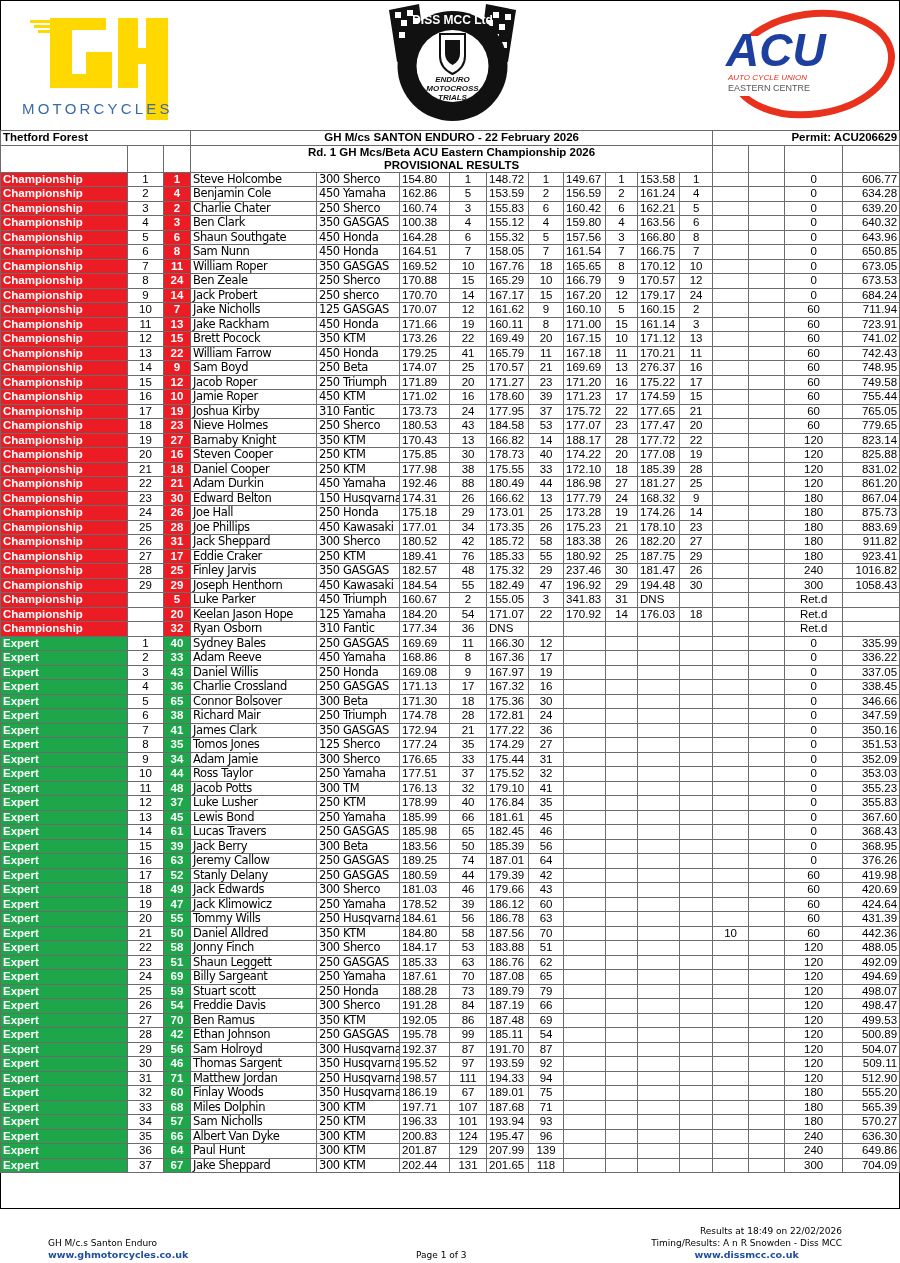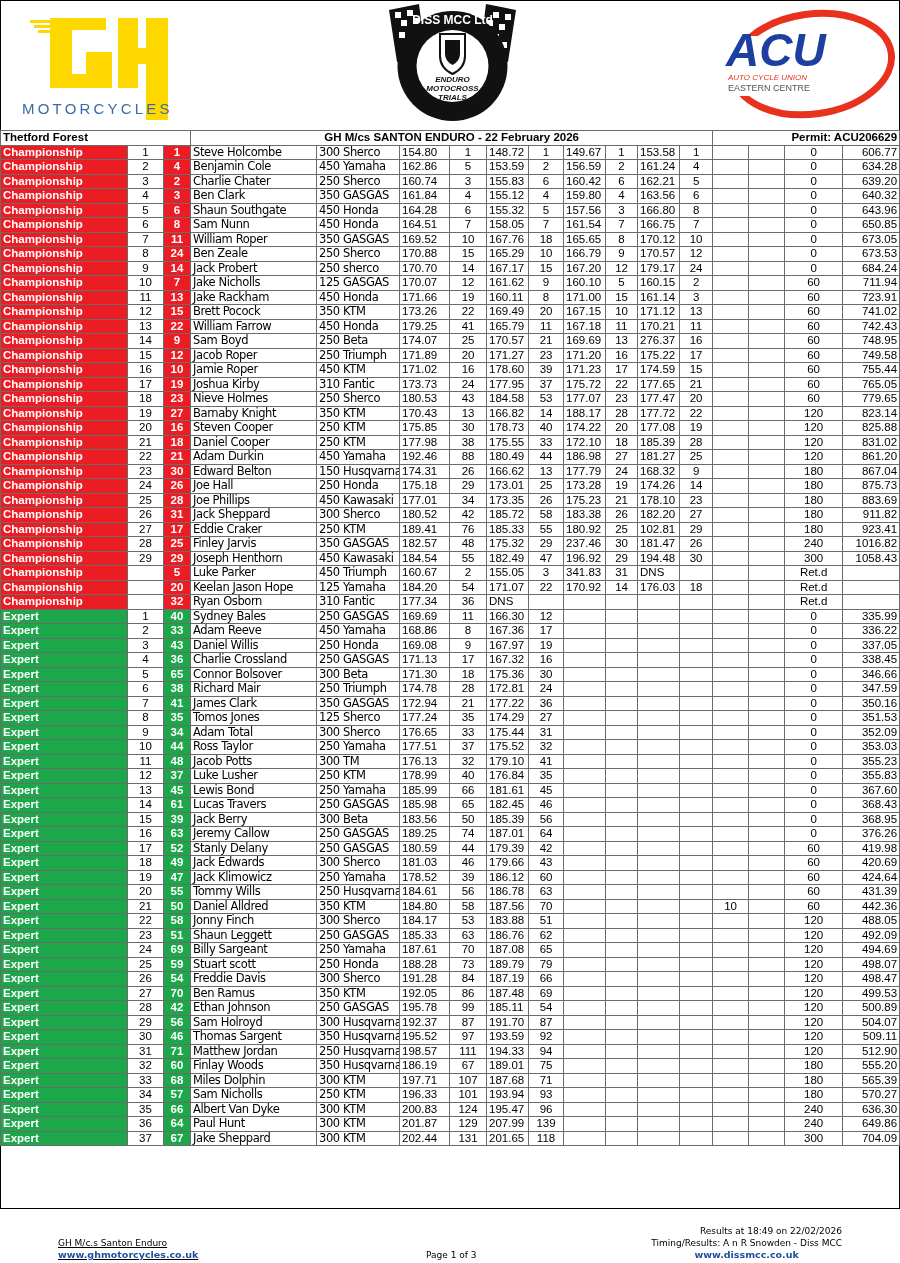--- a/index.html
+++ b/index.html
@@ -15,22 +15,22 @@
   .hdr2 td { font-weight:bold; font-size:13px; text-align:center; line-height:16px; height:34px; }
   .hdr3 td { font-size:12px; height:14px; border-top:2px solid #555; }
   .c { text-align:center; }
   .r { text-align:right; }
   td.cls { color:#fff; font-weight:bold; font-size:10.5px; }
   td.num { color:#fff; font-weight:bold; font-size:10.5px; text-align:center; }
   .champ td.cls, .champ td.num { background:#ec1c24; }
   .expert td.cls, .expert td.num { background:#1ea64b; }
   td.name, td.mach { font-size:11px; font-family:"DejaVu Sans", sans-serif; letter-spacing:-0.4px; }
   .footer { position:absolute; top:1218px; left:0; width:900px; height:45px; font-family:"DejaVu Sans", sans-serif; font-size:9px; }
-  .f-left { position:absolute; left:58px; top:19px; line-height:12px;text-decoration:underline; }
-  .f-mid { position:absolute; left:426px; top:32px; }
+  .f-left { position:absolute; left:48px; top:19px; line-height:12px; }
+  .f-mid { position:absolute; left:416px; top:32px; }
   .f-right { position:absolute; right:58px; top:7px; text-align:right; line-height:12px; }
   .link { color:#1f4e9e; font-weight:bold; font-size:9.5px;text-align:center; }
 </style>
 </head>
 <body>
 
 <div class="page-border"></div>
 
 <div class="logos">
   <svg class="gh-logo" viewBox="0 0 160 110">
@@ -107,20 +107,33 @@
       <col style="width:36px">
     <col style="width:58px">
       <col style="width:57px">
   </colgroup>
   <tbody id="tbody">
     <tr class="hdr1">
       <td colspan="3">Thetford Forest</td>
       <td colspan="10" class="c">GH M/cs SANTON ENDURO - 22 February 2026</td>
       <td colspan="4" class="r">Permit: ACU206629</td>
     </tr>
+    <tr class="hdr2">
+      <td></td>
+        <td></td>
+        <td></td>
+      <td colspan="10">
+        <div>Rd. 1 GH Mcs/Beta ACU Eastern Championship 2026</div>
+        <div>PROVISIONAL RESULTS</div>
+      </td>
+      <td></td>
+        <td></td>
+        <td></td>
+        <td></td>
+    </tr>
   <tr class="champ">
         <td class="cls">Championship</td>
         <td class="c">1</td>
         <td class="num">1</td>
         <td class="name">Steve Holcombe</td>
         <td class="mach">300 Sherco</td>
         <td>154.80</td>
         <td class="c">1</td>
         <td>148.72</td>
         <td class="c">1</td>
@@ -170,21 +183,21 @@
         <td class="c"></td>
         <td class="c">0</td>
         <td class="r">639.20</td>
       </tr>
       <tr class="champ">
         <td class="cls">Championship</td>
         <td class="c">4</td>
         <td class="num">3</td>
         <td class="name">Ben Clark</td>
         <td class="mach">350 GASGAS</td>
-        <td>161.84</td>
+        <td>100.38</td>
         <td class="c">4</td>
         <td>155.12</td>
         <td class="c">4</td>
         <td>159.80</td>
         <td class="c">4</td>
         <td>163.56</td>
         <td class="c">6</td>
         <td class="c"></td>
         <td class="c"></td>
         <td class="c">0</td>
@@ -613,21 +626,21 @@
         <td class="c">27</td>
         <td class="num">17</td>
         <td class="name">Eddie Craker</td>
         <td class="mach">250 KTM</td>
         <td>189.41</td>
         <td class="c">76</td>
         <td>185.33</td>
         <td class="c">55</td>
         <td>180.92</td>
         <td class="c">25</td>
-        <td>102.81</td>
+        <td>187.75</td>
         <td class="c">29</td>
         <td class="c"></td>
         <td class="c"></td>
         <td class="c">180</td>
         <td class="r">923.41</td>
       </tr>
       <tr class="champ">
         <td class="cls">Championship</td>
         <td class="c">28</td>
         <td class="num">25</td>
@@ -871,21 +884,21 @@
         <td class="c"></td>
         <td class="c"></td>
         <td class="c"></td>
         <td class="c">0</td>
         <td class="r">351.53</td>
       </tr>
       <tr class="expert">
         <td class="cls">Expert</td>
         <td class="c">9</td>
         <td class="num">34</td>
-        <td class="name">Adam Total</td>
+        <td class="name">Adam Jamie</td>
         <td class="mach">300 Sherco</td>
         <td>176.65</td>
         <td class="c">33</td>
         <td>175.44</td>
         <td class="c">31</td>
         <td></td>
         <td class="c"></td>
         <td></td>
         <td class="c"></td>
         <td class="c"></td>

